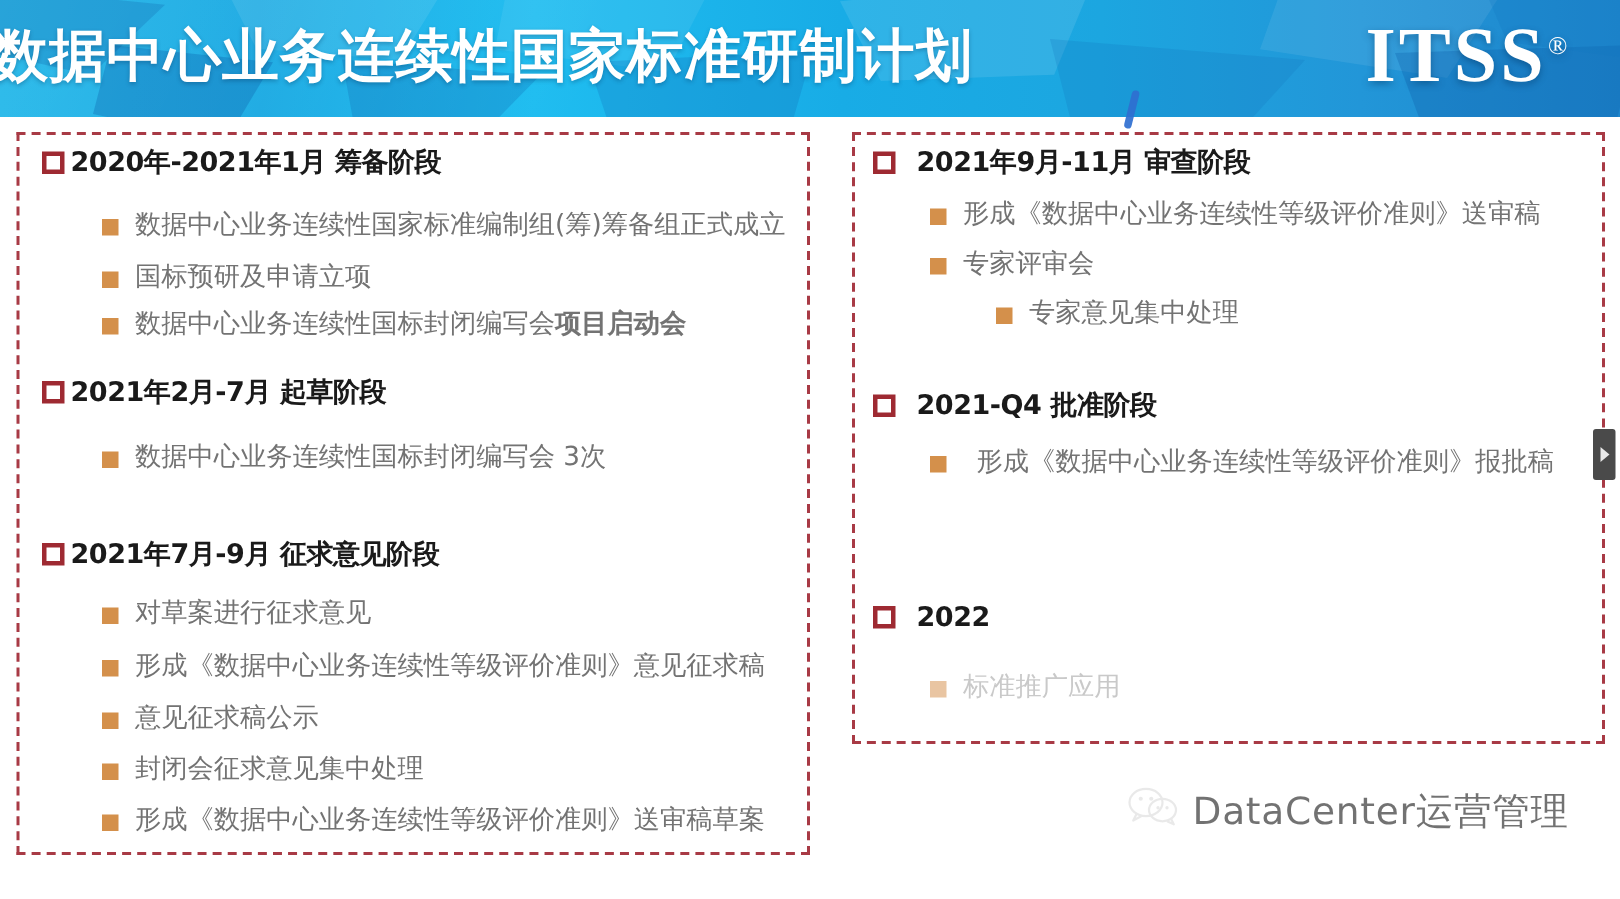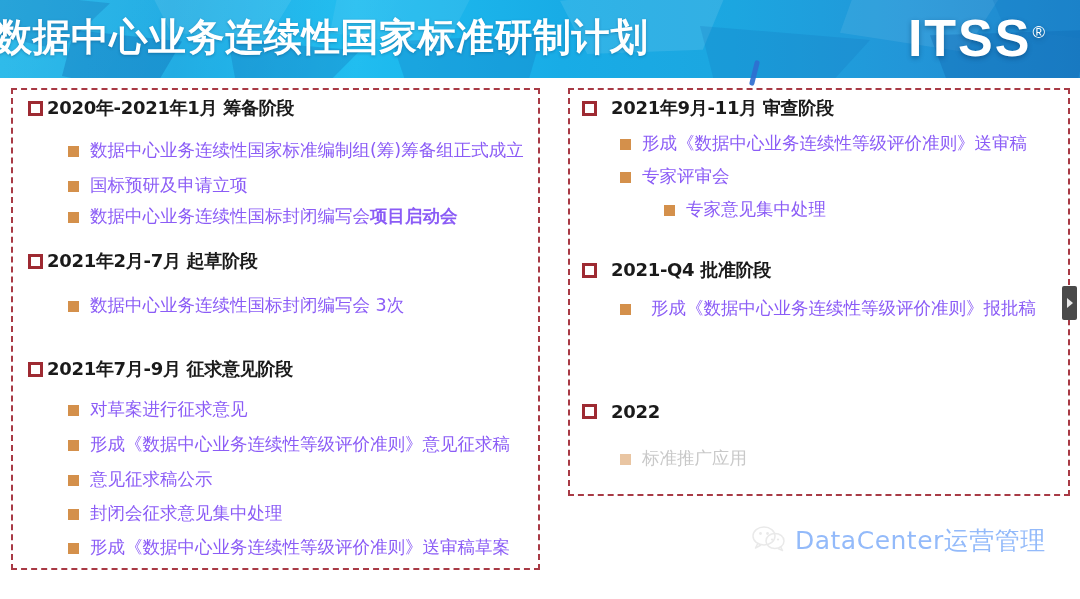--- a/index.html
+++ b/index.html
@@ -67,21 +67,21 @@
     position:absolute; left:-6px; top:12px;
     font-size:38px; font-weight:bold; color:#ffffff;
     letter-spacing:0.5px; white-space:nowrap;
     text-shadow:0 1px 3px rgba(0,40,80,0.30);
     font-family:"DejaVu Sans", "Liberation Sans", sans-serif;
   }
 
   #itss-logo {
     position:absolute; right:36px; top:8px;
     color:#ffffff; white-space:nowrap;
-    font-family:Liberation Sans, sans-serif;
+    font-family:Liberation Serif, serif;
     text-shadow:0 2px 5px rgba(0,50,95,0.45);
   }
   #itss-logo .itss-text {
     font-size:52px; font-weight:bold; letter-spacing:2px;
     vertical-align:baseline;
   }
   #itss-logo .itss-reg {
     font-size:17px; vertical-align:super;
     position:relative; top:-12px; left:1px;
   }
@@ -132,21 +132,21 @@
     white-space:nowrap;
   }
   .bullet-marker {
     display:inline-block;
     width:11px; height:11px;
     background:#d4904b;
     flex:0 0 auto;
     margin-top:6px; margin-right:11px;
   }
   .bullet-text {
-    font-size:17.5px; color:#8b5cf6; line-height:1.25;
+    font-size:17.5px; color:#737373; line-height:1.25;
     font-family:"DejaVu Sans", "Liberation Sans", sans-serif;
   }
   .bullet-text b { font-weight:bold; }
 
   .bullet-item.dimmed .bullet-marker { background:#e2b183; opacity:0.75; }
   .bullet-item.dimmed .bullet-text   { color:#c9c9c9; }
 
   
   #scroll-arrow-widget {
     position:absolute; left:1062px; top:286px;
@@ -163,21 +163,21 @@
   }
 
   
   #watermark {
     position:absolute; left:752px; top:524px;
     display:flex; align-items:center;
     opacity:0.55;
   }
   #watermark .wechat-icon { margin-right:9px; flex:0 0 auto; }
   #watermark .wm-text {
-    font-size:25px; color:#3b82f6; white-space:nowrap;
+    font-size:25px; color:#000000; white-space:nowrap;
     font-family:"DejaVu Sans", "Liberation Sans", sans-serif;
     letter-spacing:0.5px;
   }
 </style>
 </head>
 <body>
 
 <div id="slide">
 
   <div id="header-banner">

